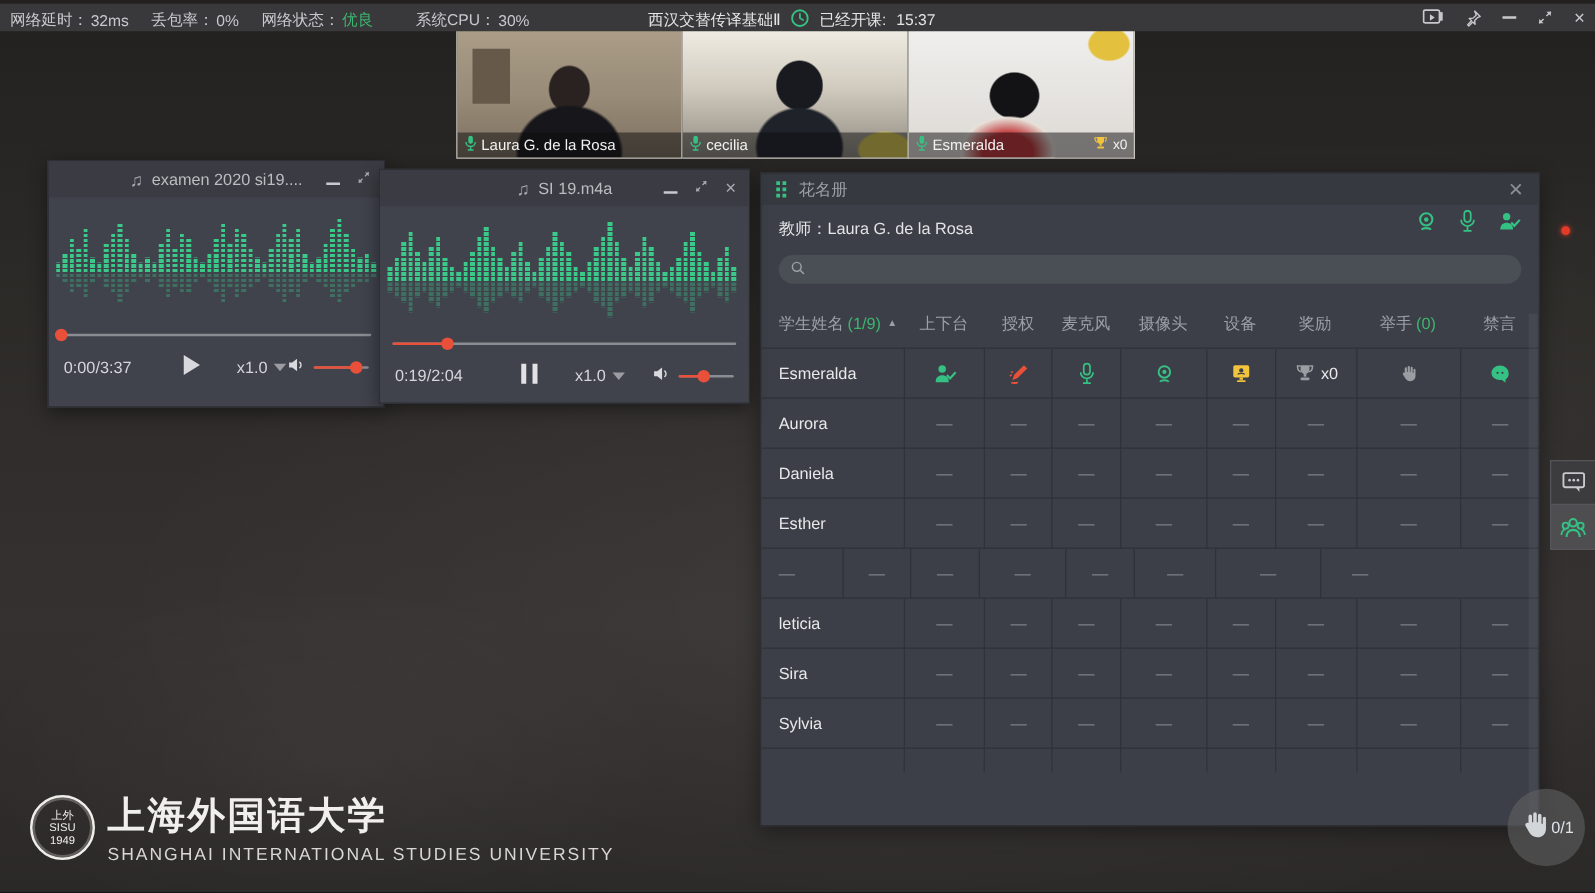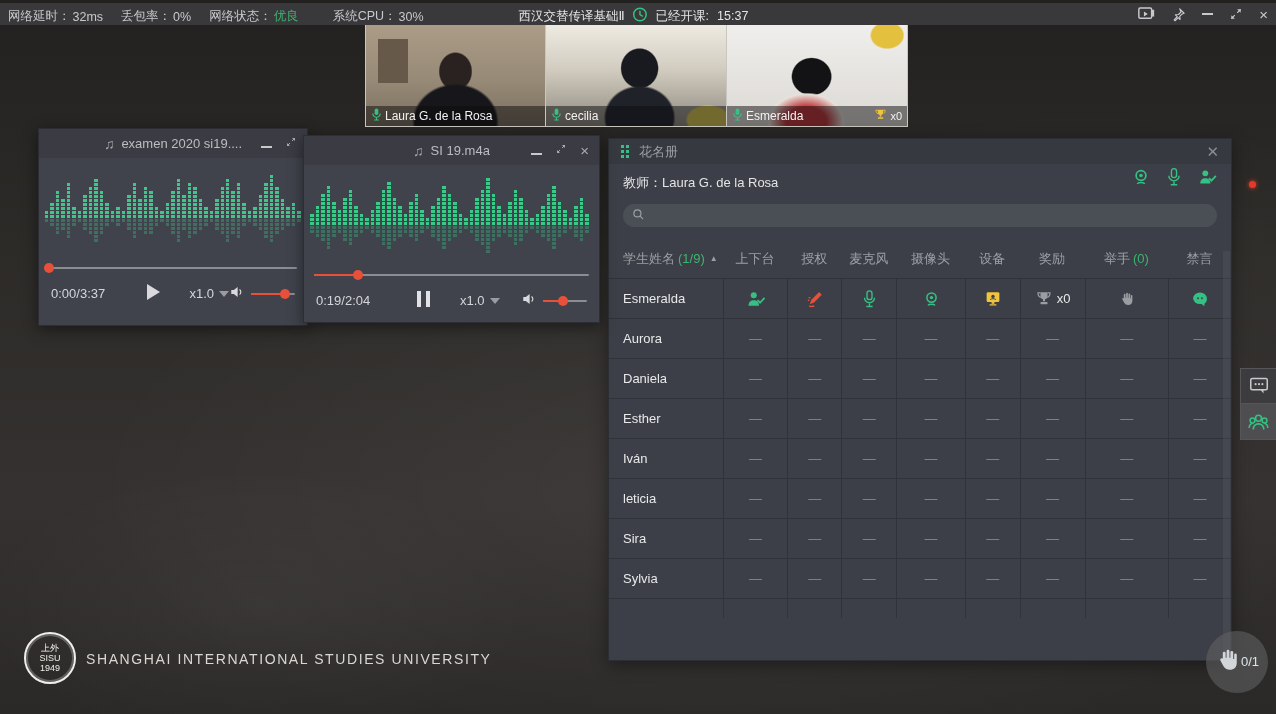--- a/index.html
+++ b/index.html
@@ -717,23 +717,20 @@
             <span class="dash">—</span>
           </div>
           <div class="rcell" style="width:84px">
             <span class="dash">—</span>
           </div>
           <div class="rcell" style="width:63px">
             <span class="dash">—</span>
           </div>
         </div>
         <div class="rrow">
-          <div class="rcell" style="width:114px">
-            <span>Iván</span>
-          </div>
           <div class="rcell" style="width:65px">
             <span class="dash">—</span>
           </div>
           <div class="rcell" style="width:54px">
             <span class="dash">—</span>
           </div>
           <div class="rcell" style="width:55px">
             <span class="dash">—</span>
           </div>
           <div class="rcell" style="width:69px">
@@ -877,20 +874,21 @@
     </div>
   </div>
 
   <div class="logo">
     <div class="seal">
       <span>上外</span>
       <span>SISU</span>
       <span>1949</span>
     </div>
     <div>
+      <div class="logo-cn">上海外国语大学</div>
       <div class="logo-en">SHANGHAI INTERNATIONAL STUDIES UNIVERSITY</div>
     </div>
   </div>
 
   <div class="handbtn">
     <span><svg width="26" height="26" viewBox="0 0 24 24">
           <path d="M7.2 11V5.6a1.3 1.3 0 0 1 2.6 0V10h.9V3.9a1.3 1.3 0 0 1 2.6 0V10h.9V4.9a1.3 1.3 0 0 1 2.6 0V11h.9V7.1a1.2 1.2 0 0 1 2.4 0v7.4c0 4-2.6 6.5-6.3 6.5-3 0-4.8-1.3-6.2-3.8l-2.5-4.4c-.6-1-.1-2.2 1-2.4.7-.1 1.4.2 1.8.8z" fill="#d3d6d9"></path>
         </svg></span>
     <span class="cnt">0/1</span>
   </div>

